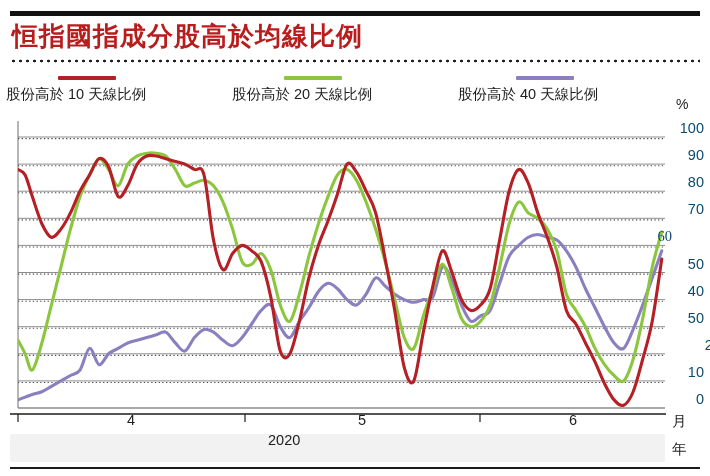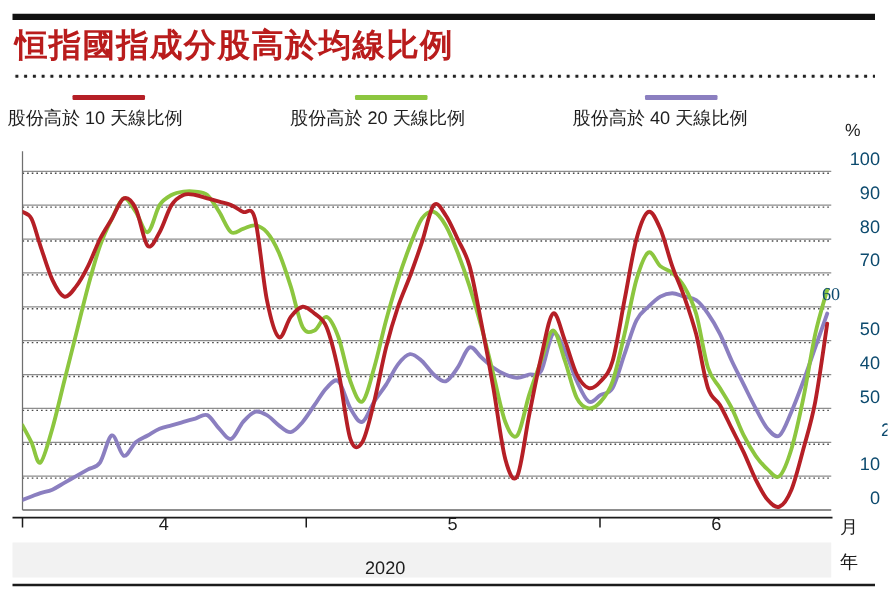--- a/index.html
+++ b/index.html
@@ -82,21 +82,21 @@
     position:absolute;left:672px;top:412px;font-size:14.5px;color:#1d1d1d;
   }
   .axis-unit-year{
     position:absolute;left:672px;top:440px;font-size:14.5px;color:#1d1d1d;
   }
   .year-band{
     position:absolute;left:10px;top:434px;width:655px;height:28px;
     background:#f2f2f2;
   }
   .year-label{
-    position:absolute;left:268px;top:447px;font-size:14.5px;color:#1d1d1d;margin-left:24px;
+    position:absolute;left:268px;top:432px;font-size:14.5px;color:#1d1d1d;
   }
   .bottom-rule{
     position:absolute;left:10px;top:467px;width:690px;height:2px;background:#1b1b1b;
   }
 </style>
 </head>
 <body>
 
 <div id="root">
 

